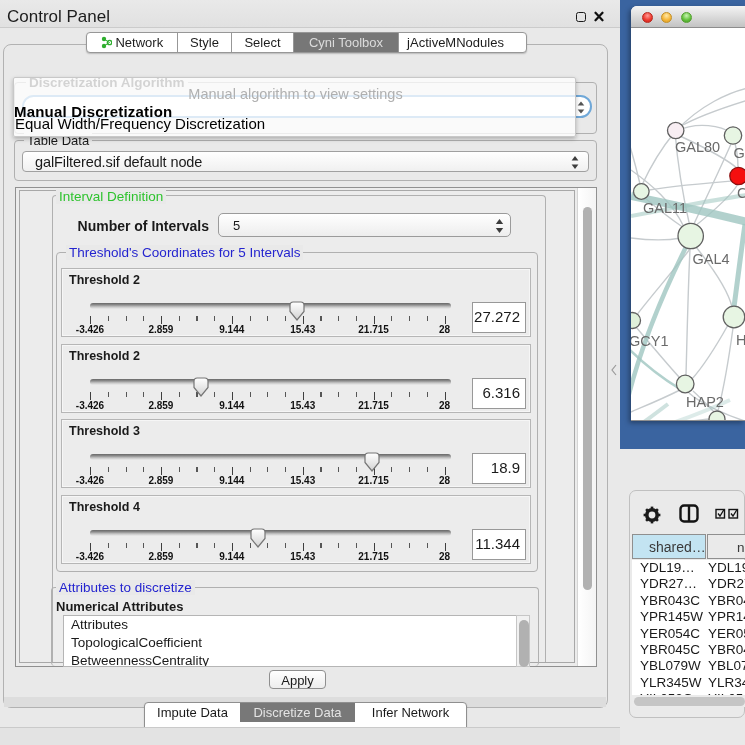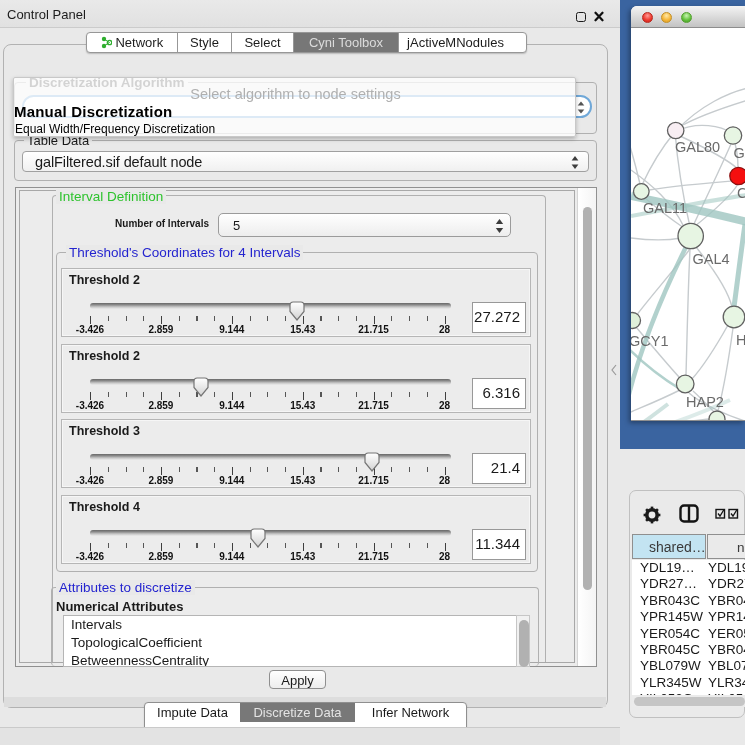--- a/index.html
+++ b/index.html
@@ -2,55 +2,55 @@
 <html><head>
 <meta charset="utf-8">
 <style>
 html,body{margin:0;padding:0;width:745px;height:745px;overflow:hidden;}
 body{font-family:"Liberation Sans",sans-serif;font-size:13px;color:#1a1a1a;background:#e9e9e9;}
 *{box-sizing:border-box;}
 .abs{position:absolute;}
 #root{position:absolute;left:0;top:0;width:745px;height:745px;background:#e9e9e9;overflow:hidden;}
 
 #titlebar{left:0;top:0;width:620px;height:28px;background:linear-gradient(#e9e9e9,#e1e1e1);border-bottom:1px solid #cbcbcb;}
-#titletext{left:7px;top:7px;font-size:13px;color:#1c1c1c;}
+#titletext{left:7px;top:7px;font-size:17px;color:#1c1c1c;}
 #btn-float{left:576px;top:11.5px;width:10px;height:10px;border:1.5px solid #1a1a1a;border-radius:2.5px;}
 
 #cpanel{left:3px;top:44px;width:605px;height:664px;border:1px solid #b2b2b2;border-radius:8px;background:#e9e9e9;}
 
 #tabbar{left:86px;top:32px;width:441px;height:21px;background:#fff;border:1px solid #979797;border-radius:4px;display:flex;align-items:center;box-shadow:0 1px 1.5px rgba(0,0,0,0.2);}
 .tab{height:19px;line-height:19px;text-align:center;color:#1c1c1c;white-space:nowrap;overflow:hidden;}
 .tabsep{width:1px;height:19px;background:#979797;}
 #tab-cyni{background:#777777;color:#dcdcdc;}
 
 .group{border:1px solid #b0b0b0;border-radius:4px;}
 .gtitle{position:absolute;background:#e9e9e9;padding:0 3px;white-space:nowrap;}
 
 #g-disc{left:14px;top:82px;width:583px;height:52px;}
 #g-disc-title{left:26px;top:75px;color:#484848;font-weight:bold;font-size:13.5px;}
 #combo-alg{left:22px;top:95px;width:570px;height:23px;background:#fff;border:2.5px solid #70a8d8;border-radius:11.5px;}
 
 #overlay{left:13px;top:77px;width:563px;height:60px;background:rgba(255,255,255,0.76);border:1px solid #c8c8c8;border-radius:2px;box-shadow:0 2px 4px rgba(0,0,0,0.25);}
 #ov1{left:0;top:8px;width:563px;text-align:center;color:#b0b0b0;font-size:14.5px;}
 #ov2{left:0px;top:25px;font-weight:bold;font-size:15px;color:#000;letter-spacing:0.2px;}
-#ov3{left:1px;top:44px;font-size:12px;color:#000;}
+#ov3{left:1px;top:37px;font-size:15px;color:#000;}
 
 #g-table{left:14px;top:140px;width:583px;height:41px;}
 #g-table-title{left:24px;top:133px;color:#1a1a1a;}
 #combo-gal{left:22px;top:151px;width:567px;height:21px;background:linear-gradient(#ffffff,#f0f0f0);border:1px solid #a0a0a0;border-radius:4px;line-height:19px;}
 #combo-gal span{margin-left:12px;font-size:14.5px;letter-spacing:-0.1px;line-height:21px;display:inline-block;}
 
 #scrollpane{left:15px;top:187px;width:582px;height:480px;border:1px solid #909090;background:#ececec;}
 #innerpanel{left:19px;top:190px;width:556px;height:473px;border:1px solid #a8a8a8;background:#ececec;}
 #vscroll{left:577px;top:188px;width:19px;height:478px;background:linear-gradient(90deg,#ffffff,#f4f4f4);border-left:1px solid #d5d5d5;}
 #vthumb{left:583px;top:207px;width:9px;height:383px;border-radius:5px;background:#b1b1b1;}
 
 #g-int{left:52px;top:195px;width:494px;height:467px;border-bottom:none;border-bottom-left-radius:0;border-bottom-right-radius:0;}
 #g-int-title{left:56px;top:189px;color:#2ec32e;font-size:13.5px;}
-#lbl-noi{left:0px;top:218px;width:209px;text-align:right;font-weight:bold;font-size:10px;}
+#lbl-noi{left:0px;top:218px;width:209px;text-align:right;font-weight:bold;font-size:14px;}
 #combo-noi{left:218px;top:213px;width:293px;height:24px;background:linear-gradient(#ffffff,#ededed);border:1px solid #9b9b9b;border-radius:5px;line-height:23px;}
 #combo-noi span{margin-left:14px;}
 
 #g-thr{left:56px;top:252px;width:482px;height:320px;}
 #g-thr-title{left:66px;top:245px;color:#2424cf;font-size:13.5px;}
 .titem{position:absolute;left:61px;width:470px;height:69px;background:#ececec;border:1px solid #b6b6b6;box-shadow:inset 0 0 0 1px #f6f6f6;}
 .tname{position:absolute;left:7px;top:4px;font-weight:bold;font-size:12.5px;}
 .track{position:absolute;left:28px;top:34px;width:361px;height:6px;border-radius:3px;background:linear-gradient(180deg,#686868 0%,#8a8a8a 30%,#c6c6c6 65%,#ececec 100%);}
 .vbox{position:absolute;left:410px;top:33px;width:54px;height:31px;background:#fff;border:1.5px solid #989898;font-size:15px;text-align:right;line-height:28px;padding-right:5px;}
 .tick{position:absolute;top:47px;width:1.2px;height:5px;background:#565656;}
@@ -135,42 +135,42 @@
   <div class="abs group" id="g-table"></div>
   <div class="gtitle" id="g-table-title">Table Data</div>
   <div class="abs" id="combo-gal"><span>galFiltered.sif default node</span>
     <svg class="abs" style="right:9px;top:4px" width="8" height="13" viewBox="0 0 8 13">
         <path d="M4 0 L7.4 4.6 H0.6 Z" fill="#3c3c3c"></path>
         <path d="M4 13 L7.4 8.4 H0.6 Z" fill="#3c3c3c"></path>
       </svg>
   </div>
 
   <div class="abs" id="overlay">
-    <div class="abs" id="ov1">Select algorithm to node settings</div>
+    <div class="abs" id="ov1">Manual algorithm to view settings</div>
     <div class="abs" id="ov2">Manual Discretization</div>
     <div class="abs" id="ov3">Equal Width/Frequency Discretization</div>
   </div>
 
   <div class="abs" id="scrollpane"></div>
   <div class="abs" id="innerpanel"></div>
   <div class="abs" id="vscroll"></div>
   <div class="abs" id="vthumb"></div>
 
   <div class="abs group" id="g-int"></div>
   <div class="gtitle" id="g-int-title">Interval Definition</div>
   <div class="abs" id="lbl-noi">Number of Intervals</div>
   <div class="abs" id="combo-noi"><span>5</span>
     <svg class="abs" style="right:6px;top:5px" width="9" height="14" viewBox="0 0 9 14">
         <path d="M4.5 0 L8.2 5 H0.8 Z" fill="#3c3c3c"></path>
         <path d="M4.5 14 L8.2 9 H0.8 Z" fill="#3c3c3c"></path>
       </svg>
   </div>
 
   <div class="abs group" id="g-thr"></div>
-  <div class="gtitle" id="g-thr-title">Threshold's Coordinates for 4 Intervals</div>
+  <div class="gtitle" id="g-thr-title">Threshold's Coordinates for 5 Intervals</div>
 
   <div class="titem" style="top:268px">
       <div class="tname">Threshold 2</div>
       <div class="track"></div>
       <div class="tickM" style="left:28.0px"></div>
       <div class="tick" style="left:45.7px"></div>
       <div class="tick" style="left:63.5px"></div>
       <div class="tick" style="left:81.2px"></div>
       <div class="tickM" style="left:98.9px"></div>
       <div class="tick" style="left:116.6px"></div>
@@ -279,21 +279,21 @@
       <div class="tlabel" style="left:352.5px">28</div>
       <svg class="thumb" style="left:302.0px" width="16" height="20" viewBox="0 0 16 20">
         <defs>
           <linearGradient id="gt419" x1="0" y1="0" x2="0" y2="1">
             <stop offset="0" stop-color="#ffffff"></stop>
             <stop offset="1" stop-color="#d2d2d2"></stop>
           </linearGradient>
         </defs>
         <path d="M1,4.2 Q1,1 4.2,1 H11.8 Q15,1 15,4.2 V10.5 L8,19 L1,10.5 Z" fill="url(#gt419)" stroke="#757575" stroke-width="1.2"></path>
       </svg>
-      <div class="vbox">21.4</div>
+      <div class="vbox">18.9</div>
     </div>
     <div class="titem" style="top:495px">
       <div class="tname">Threshold 4</div>
       <div class="track"></div>
       <div class="tickM" style="left:28.0px"></div>
       <div class="tick" style="left:45.7px"></div>
       <div class="tick" style="left:63.5px"></div>
       <div class="tick" style="left:81.2px"></div>
       <div class="tickM" style="left:98.9px"></div>
       <div class="tick" style="left:116.6px"></div>
@@ -327,21 +327,21 @@
         </defs>
         <path d="M1,4.2 Q1,1 4.2,1 H11.8 Q15,1 15,4.2 V10.5 L8,19 L1,10.5 Z" fill="url(#gt495)" stroke="#757575" stroke-width="1.2"></path>
       </svg>
       <div class="vbox">11.344</div>
     </div>
 
   <div class="abs group" id="g-att"></div>
   <div class="gtitle" id="g-att-title">Attributes to discretize</div>
   <div class="abs" id="lbl-num">Numerical Attributes</div>
   <div class="abs" id="list">
-      <div>Intervals</div>
+      <div>Attributes</div>
       <div>TopologicalCoefficient</div>
       <div>BetweennessCentrality</div>
     </div>
   <div class="abs" id="lscroll"></div>
   <div class="abs" id="lthumb"></div>
 
   <div class="abs" id="applybtn">Apply</div>
   <div class="abs" id="bottomband"></div>
   <div class="abs" id="btabs">
     <div class="btab" style="width:95px">Impute Data</div>

